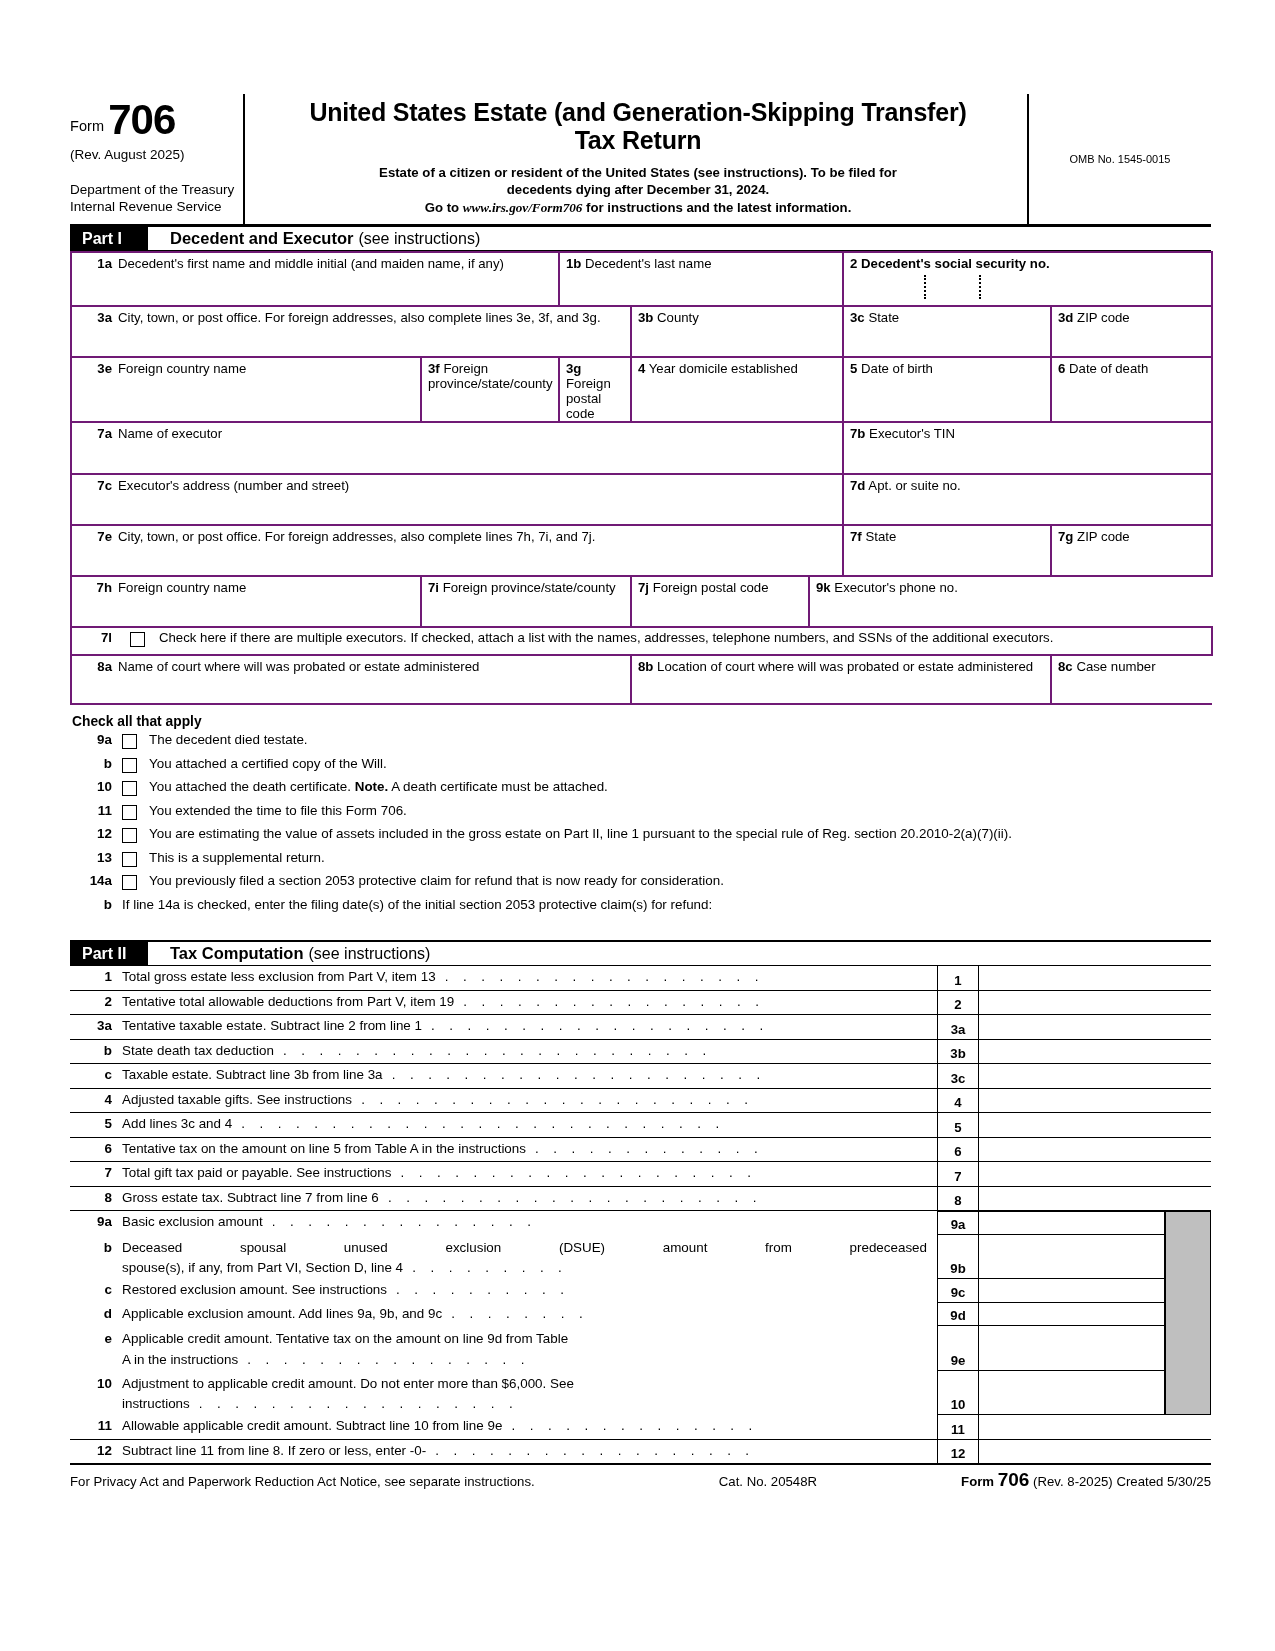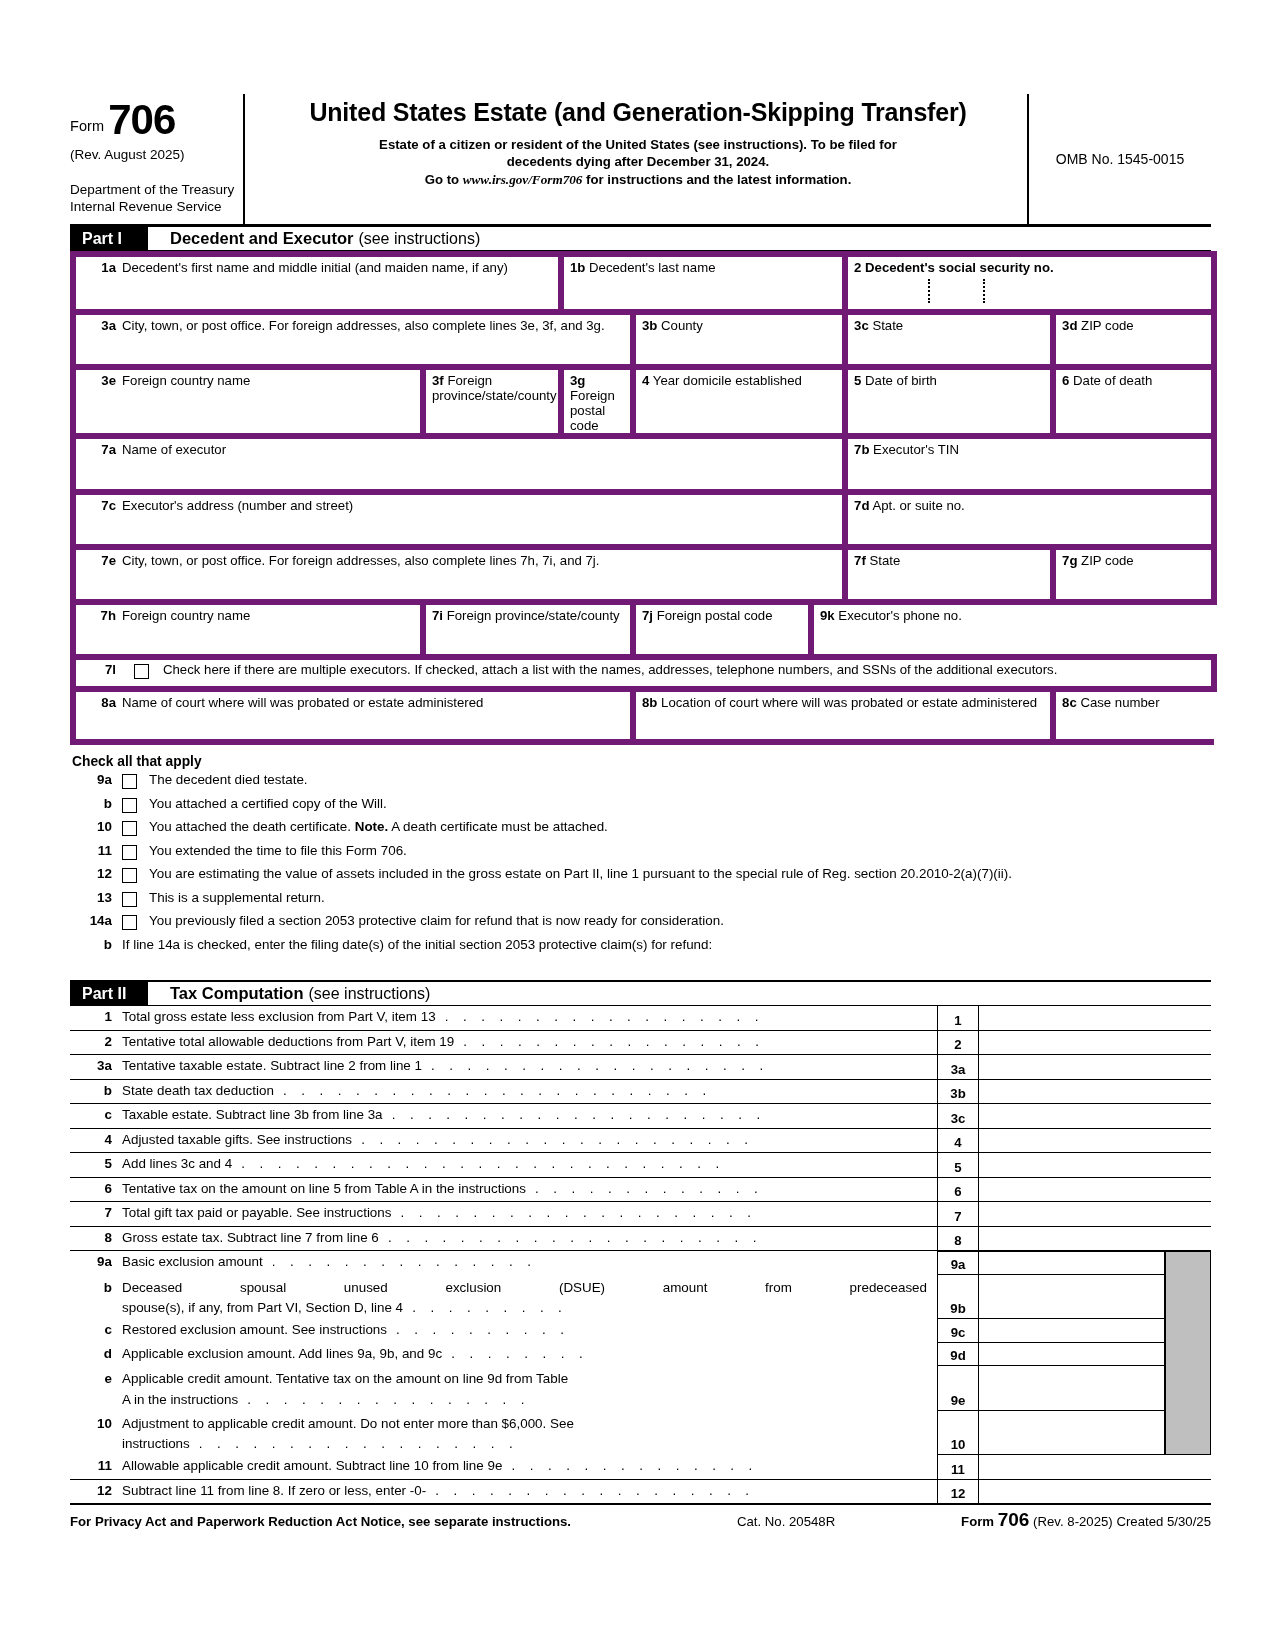--- a/index.html
+++ b/index.html
@@ -68,21 +68,21 @@
     font-weight: bold;
     line-height: 1.32;
     margin-top: 10px;
   }
   .subtitle .ital { font-style: italic; font-family: Liberation Serif, serif; }
   .hdr-right {
     width: 182px;
     display: flex;
     align-items: center;
     justify-content: center;
-    font-size: 14px;
+    font-size: 11px;
   }
 
   
   .part-bar {
     display: flex;
     align-items: stretch;
     border-top: 2px solid #000;
     border-bottom: 1.5px solid #000;
     height: 23px;
   }
@@ -102,21 +102,21 @@
     font-weight: bold;
     display: flex;
     align-items: center;
     padding-left: 22px;
   }
   .part-title .light { font-weight: normal; padding-left: 5px; font-size: 16px;}
 
   
   .grid { border-collapse: collapse; width: 100%; table-layout: fixed; }
   .grid td {
-    border: 6px solid #701a75;
+    border: 2px solid #701a75;
     vertical-align: top;
     padding: 3px 4px 0 6px;
     font-size: 13.2px;
     position: relative;
     margin-top: 24px;
   }
   .grid td.nb-r { border-right: none; }
   .lbl { font-weight: bold; }
   .cellrow { display: flex; gap: 6px; }
   .numcol {
@@ -246,21 +246,21 @@
   }
 
   
   .footer {
     display: flex;
     align-items: baseline;
     border-top: 2px solid #000;
     padding-top: 4px;
     font-size: 13.2px;
   }
-  .f-left { font-weight: bold; flex: 0 0 auto; }
+  .f-left { font-weight: normal; flex: 0 0 auto; }
   .f-mid { flex: 1; text-align: center; padding-left: 40px; }
   .f-right { flex: 0 0 auto; font-size: 13.2px; }
   .f-right .bignum { font-size: 19px; font-weight: bold; }
   .f-right .fw { font-weight: bold; }
 </style>
 </head>
 <body>
 
 <div class="page">
 
@@ -272,20 +272,21 @@
       </div>
       <div class="rev">(Rev. August 2025)</div>
       <div class="dept">
         <div>Department of the Treasury</div>
         <div>Internal Revenue Service</div>
       </div>
     </div>
     <div class="hdr-mid">
       <div class="title">
         <div>United States Estate (and Generation-Skipping Transfer)</div>
+        <div>Tax Return</div>
       </div>
       <div class="subtitle">
         <div>Estate of a citizen or resident of the United States (see instructions). To be filed for</div>
         <div>decedents dying after December 31, 2024.</div>
         <div><span>Go to </span><span class="ital">www.irs.gov/Form706</span><span> for instructions and the latest information.</span></div>
       </div>
     </div>
     <div class="hdr-right">OMB No. 1545-0015</div>
   </div>
 

